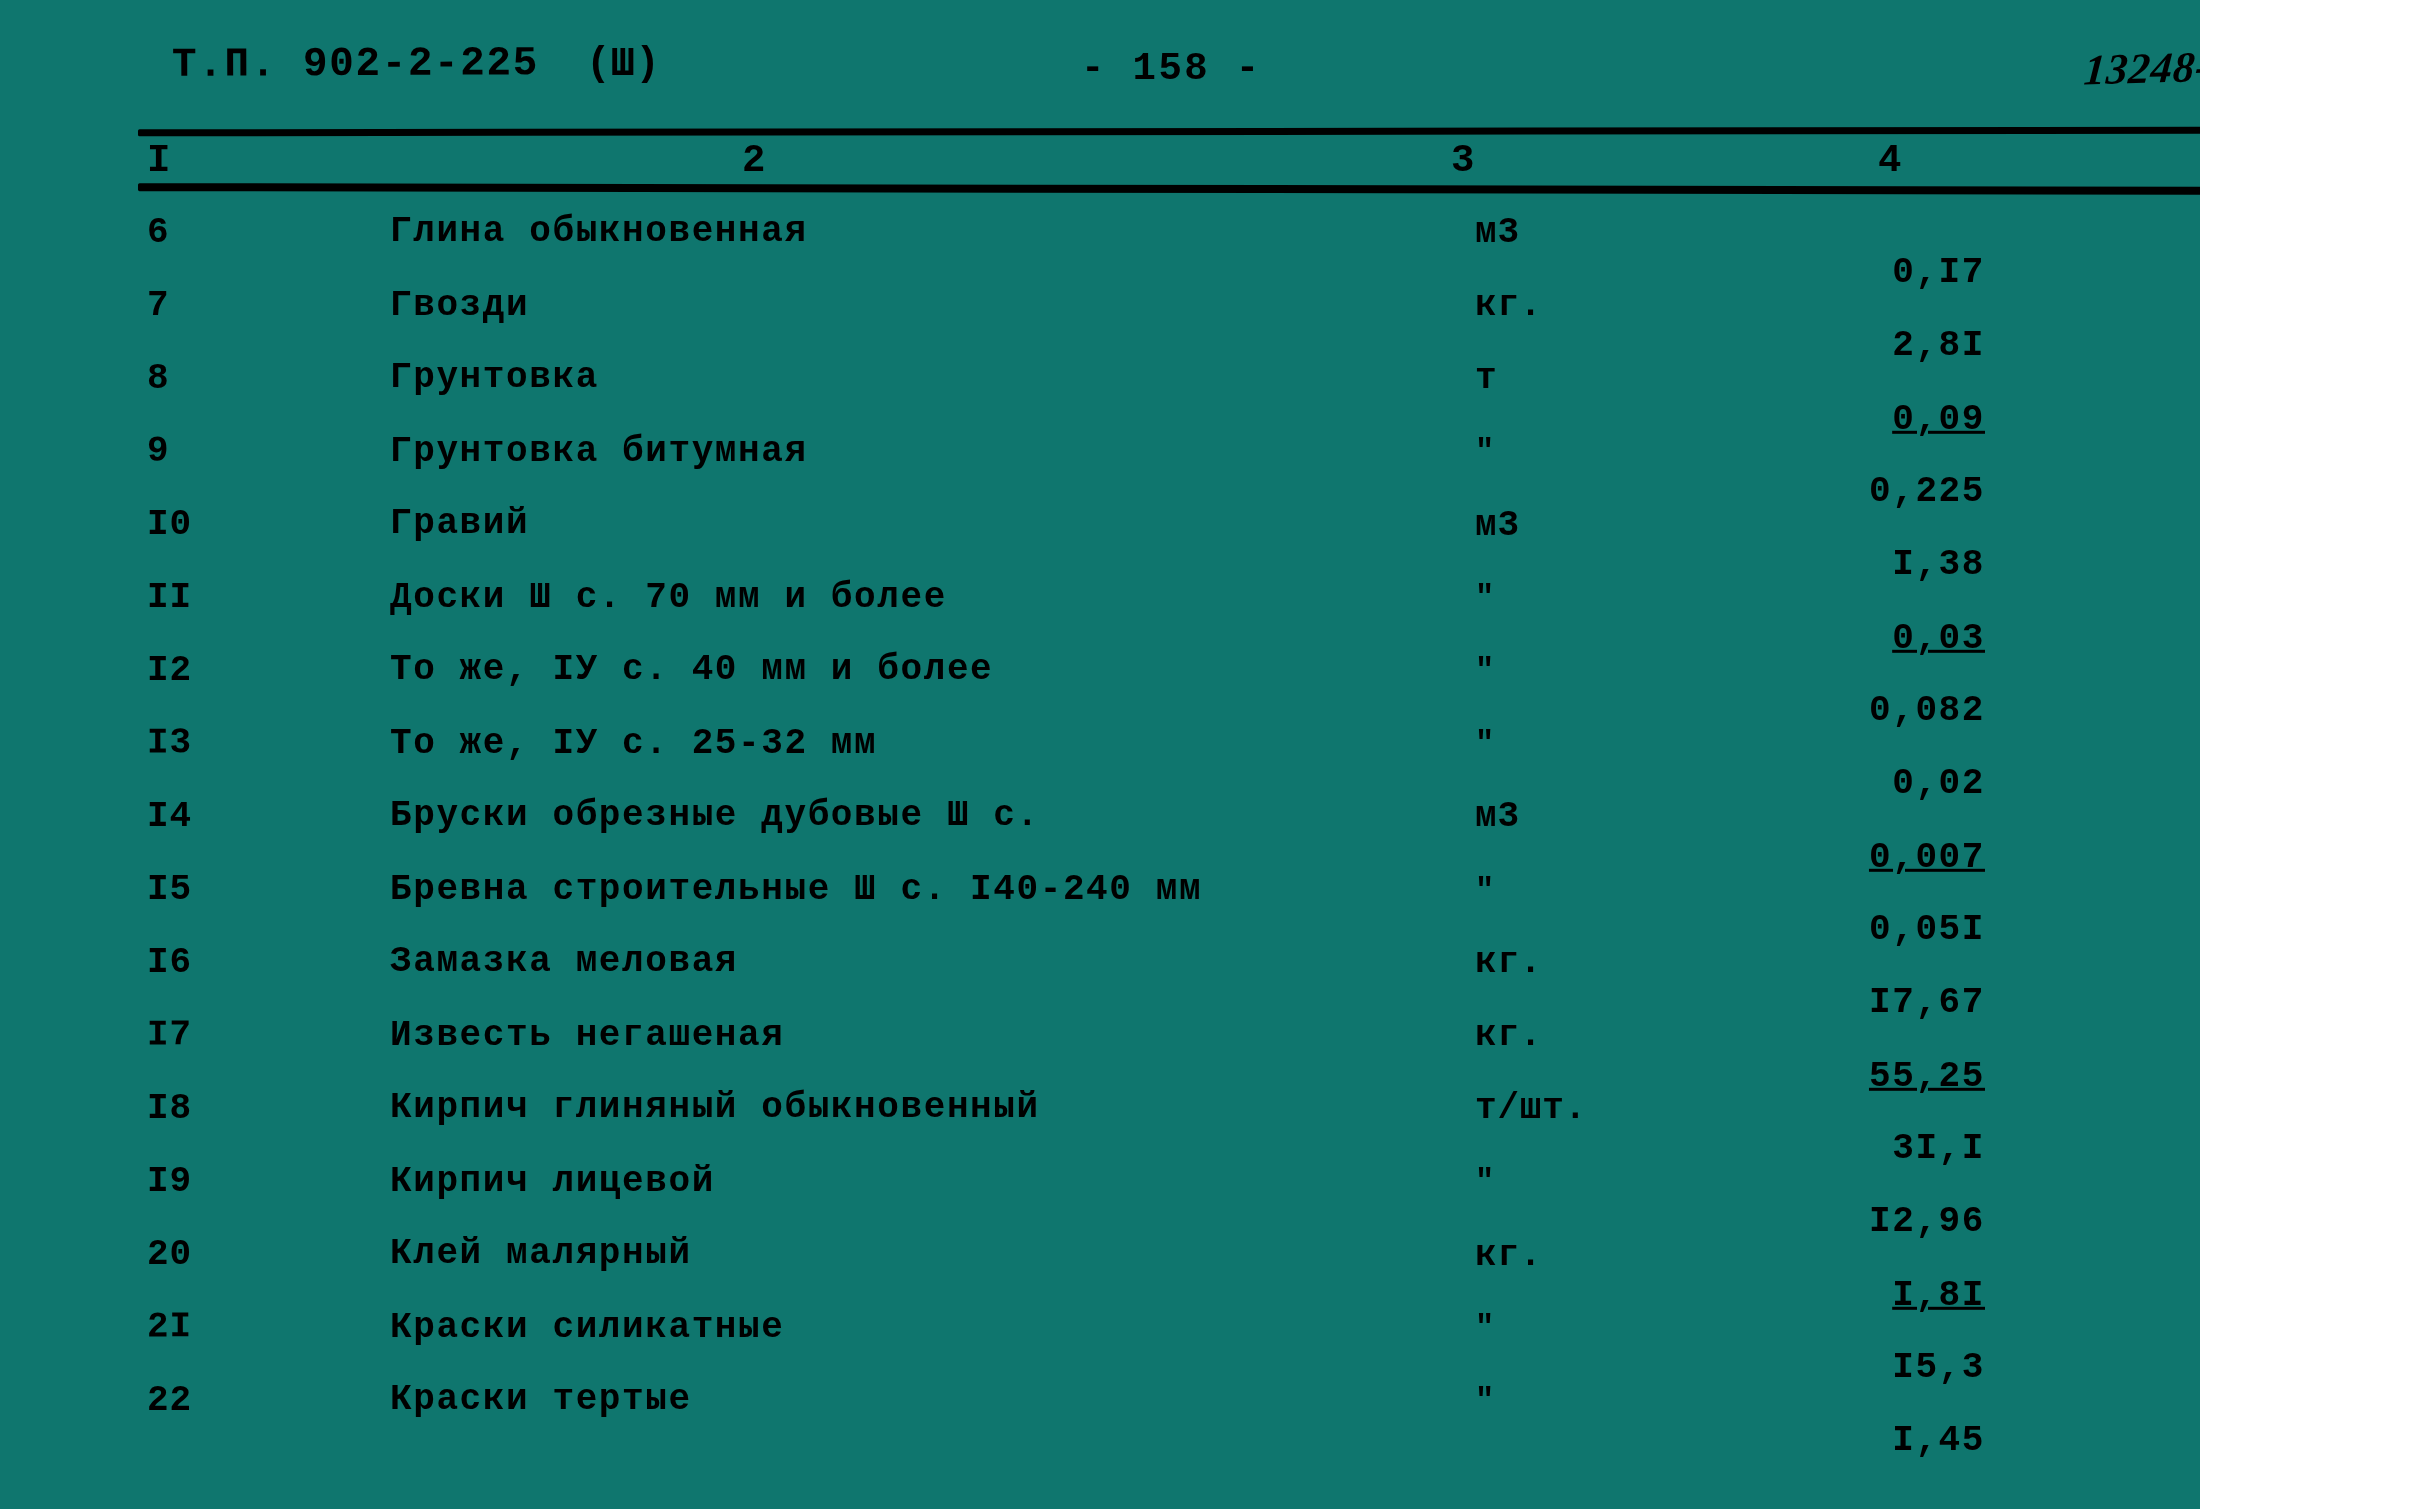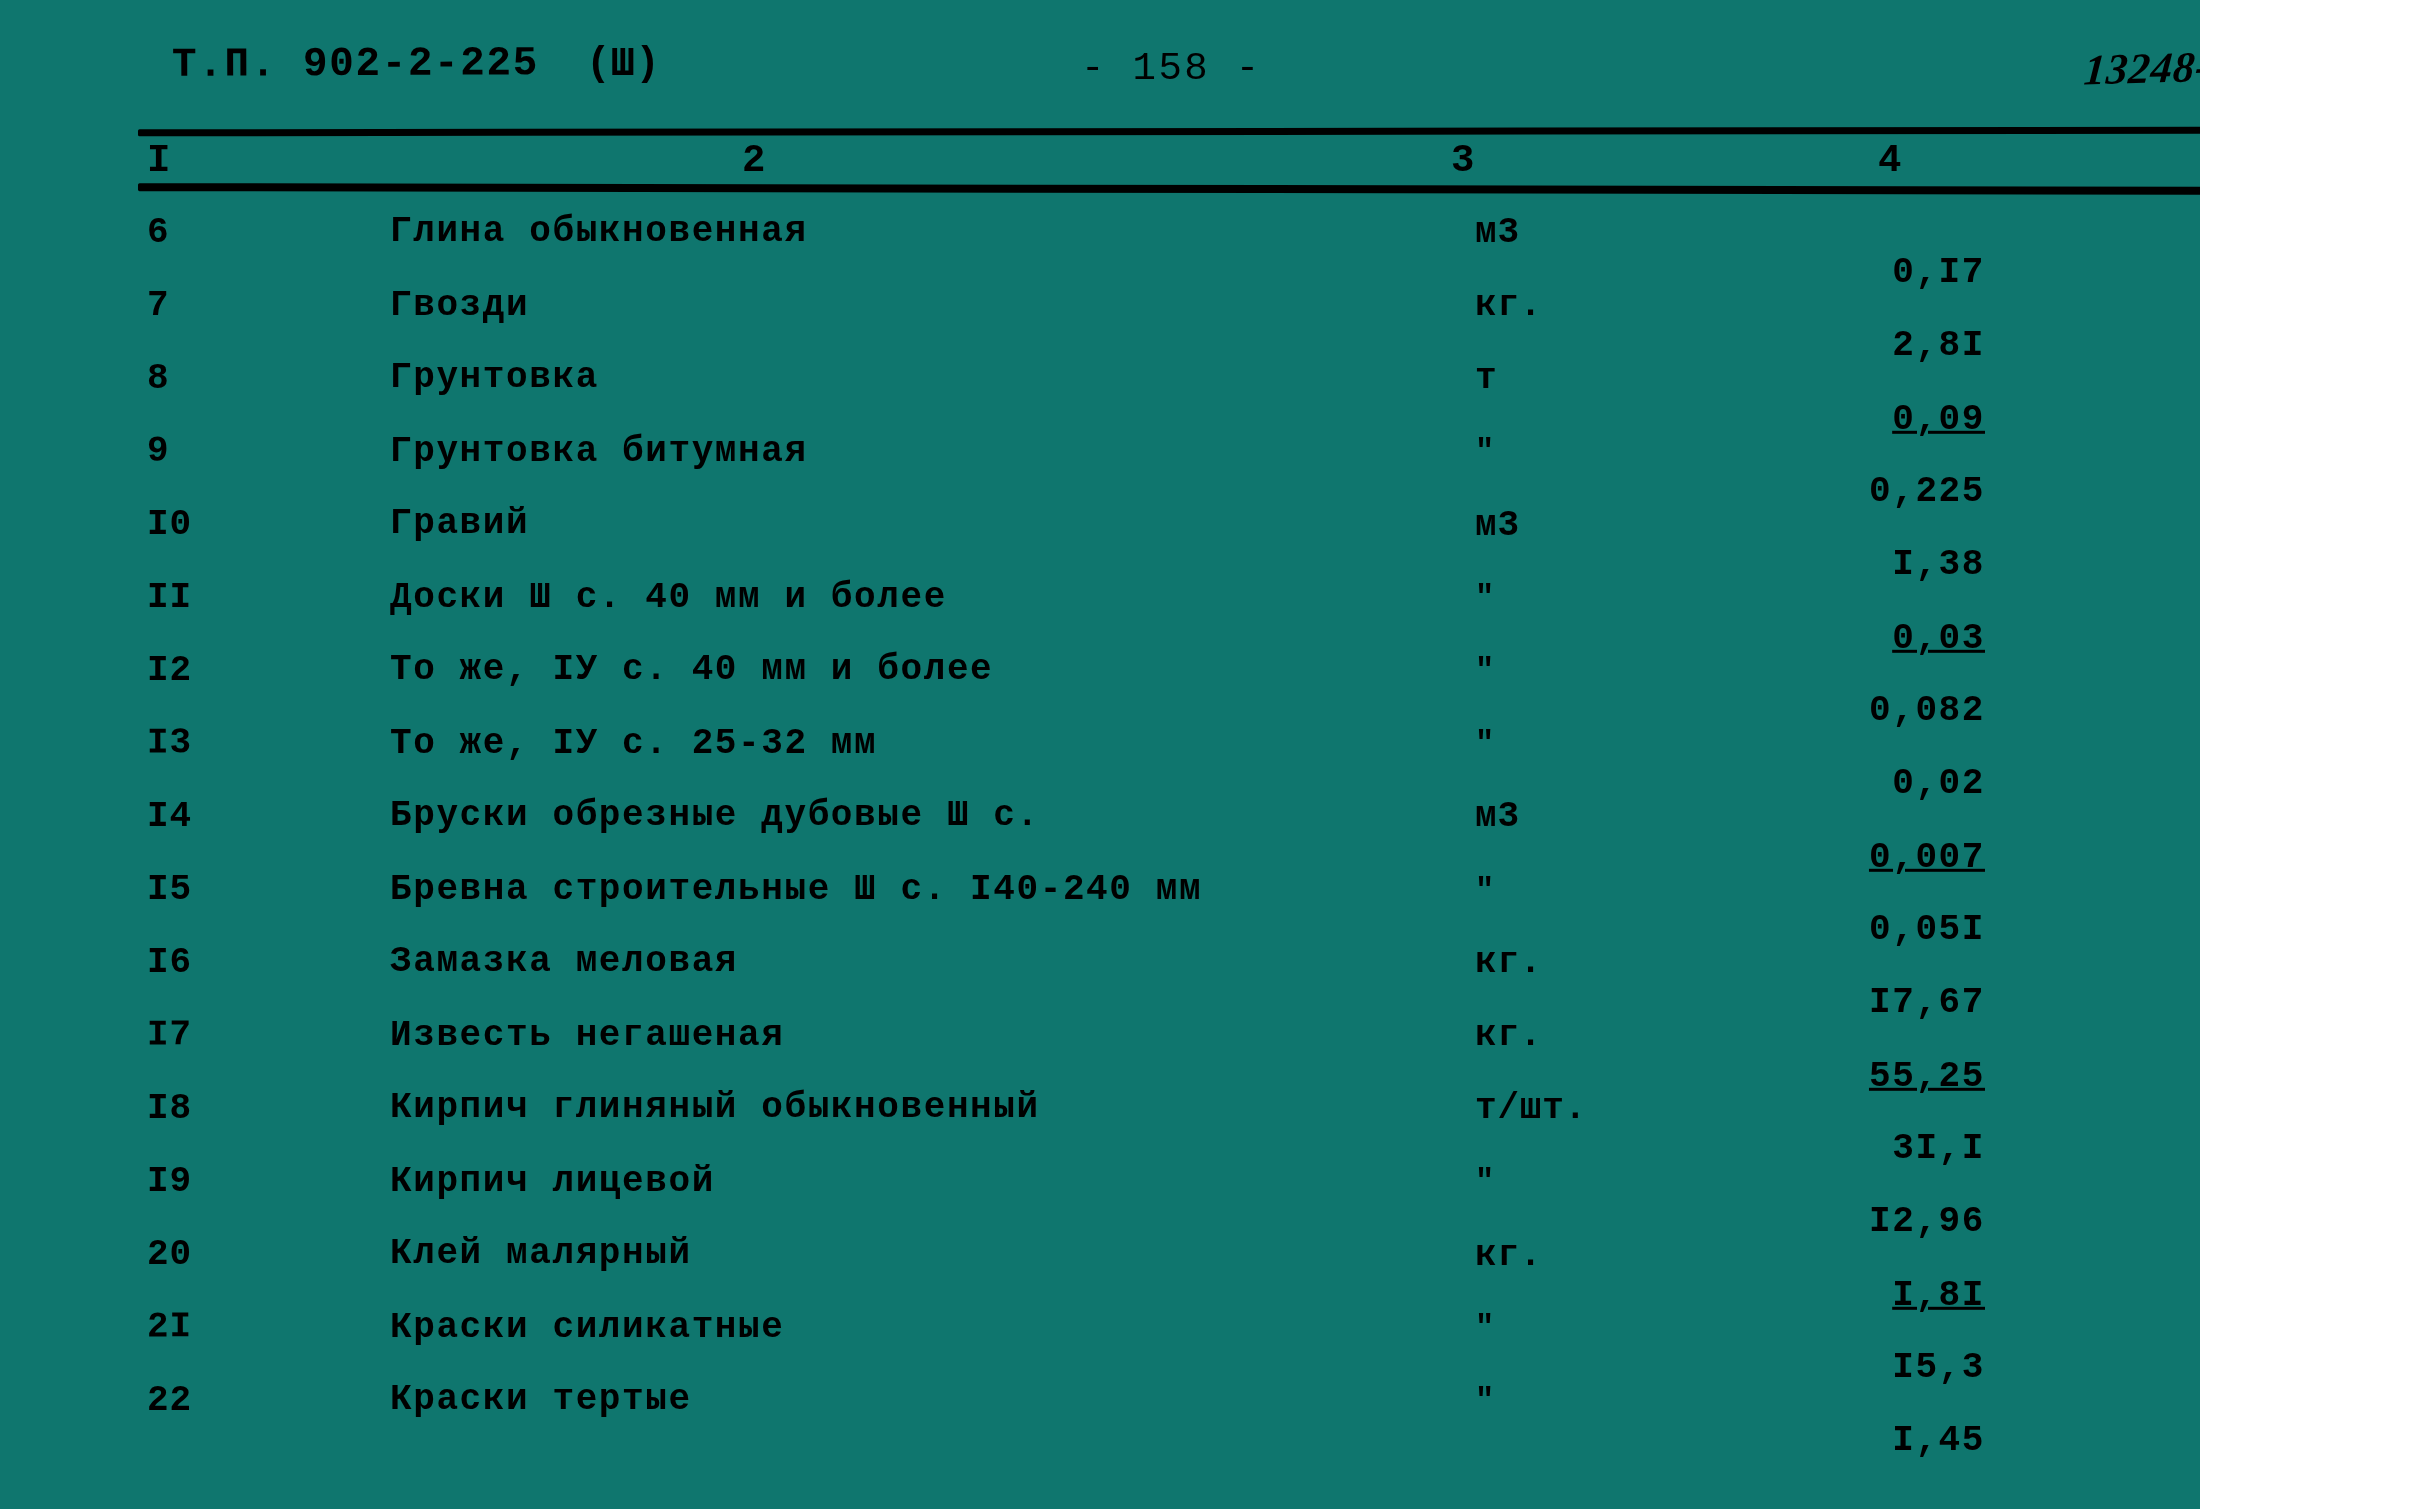--- a/index.html
+++ b/index.html
@@ -44,21 +44,21 @@
     top: 0;
     font-size: 41px;
     font-weight: 700;
     white-space: pre;
   }
   .runhead-page {
     position: absolute;
     left: 1081px;
     top: 6.3px;
     font-size: 39px;
-    font-weight: 400;
+    font-weight: 700;
     letter-spacing: 2.4px;
     white-space: pre;
   }
   .runhead-code {
     position: absolute;
     right: 158px;
     top: 1.6px;
     font-size: 43px;
     font-weight: 700;
     font-style: italic;
@@ -172,21 +172,21 @@
         <div class="cell c-val">0,225</div>
       </div>
       <div class="row">
         <div class="cell c-num">I0</div>
         <div class="cell c-name">Гравий</div>
         <div class="cell c-unit">м3</div>
         <div class="cell c-val">I,38</div>
       </div>
       <div class="row">
         <div class="cell c-num">II</div>
-        <div class="cell c-name">Доски Ш с. 40 мм и более</div>
+        <div class="cell c-name">Доски Ш с. 70 мм и более</div>
         <div class="cell c-unit unit-ditto">"</div>
         <div class="cell c-val">0,03</div>
       </div>
       <div class="row">
         <div class="cell c-num">I2</div>
         <div class="cell c-name">То же, IУ с. 40 мм и более</div>
         <div class="cell c-unit unit-ditto">"</div>
         <div class="cell c-val">0,082</div>
       </div>
       <div class="row">

